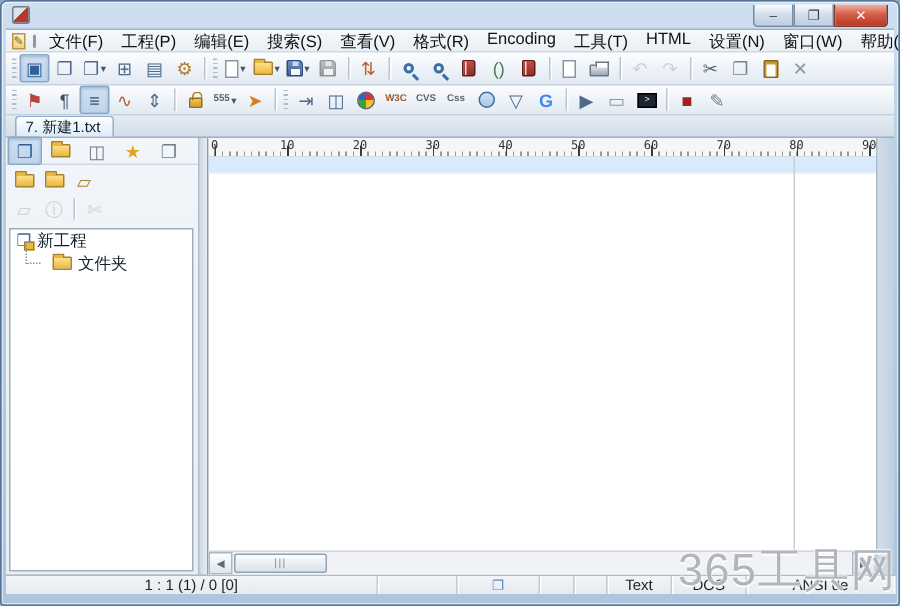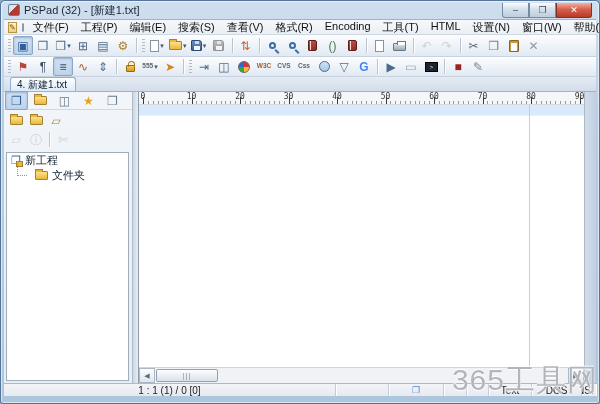--- a/index.html
+++ b/index.html
@@ -121,21 +121,20 @@
      letter-spacing:1px;text-shadow:0 1px 1px #fff,0 -1px 1px #fff;z-index:40;pointer-events:none;}
 </style>
 </head>
 <body>
 
 <div class="win">
   <div class="frame">
 
     <div class="titlebar">
       <span class="app-ico"></span>
-      <span class="title-txt">PSPad (32) - [新建1.txt]</span>
       <div class="winctl">
         <span class="wbtn min">–</span>
         <span class="wbtn">❐</span>
         <span class="wbtn close">✕</span>
       </div>
     </div>
 
     <div class="menubar">
       <span class="mb-ico1">✎</span>
       <span class="mb-ico2"></span>
@@ -313,21 +312,21 @@
         <span class="tb-btn">
           <span class="ic" style="color: rgb(160, 32, 32);">■</span>
         </span>
         <span class="tb-btn">
           <span class="ic" style="color: rgb(118, 130, 142);">✎</span>
         </span>
       </div>
 
     <div class="tabbar">
       <div class="tab">
-        <span>4. 新建1.txt</span>
+        <span>7. 新建1.txt</span>
       </div>
     </div>
 
     <div class="main">
 
       <div class="sidebar">
         <div class="sb-tabs">
             <span class="tb-btn pressed">
               <span class="ic" style="color: rgb(47, 95, 150);">❐</span>
             </span>
@@ -406,21 +405,21 @@
           <span class="sthumb">|||</span>
           <span class="strack"></span>
           <span class="sbtn">▶</span>
         </div>
       </div>
 
       <div class="rightgap"></div>
     </div>
 
     <div class="statusbar" id="statusbar">
-        <span class="cell" style="width: 332px;">
+        <span class="cell" style="width: 248px;">
           <span>1 : 1 (1) / 0  [0]</span>
         </span>
         <span class="cell" style="width: 53px;"></span>
         <span class="cell" style="width: 55px;">
           <span style="color: rgb(91, 135, 197); font-size: 9px;">❐</span>
         </span>
         <span class="cell" style="width: 23px;"></span>
         <span class="cell" style="width: 22px;"></span>
         <span class="cell" style="width: 43px;">
           <span>Text</span>

